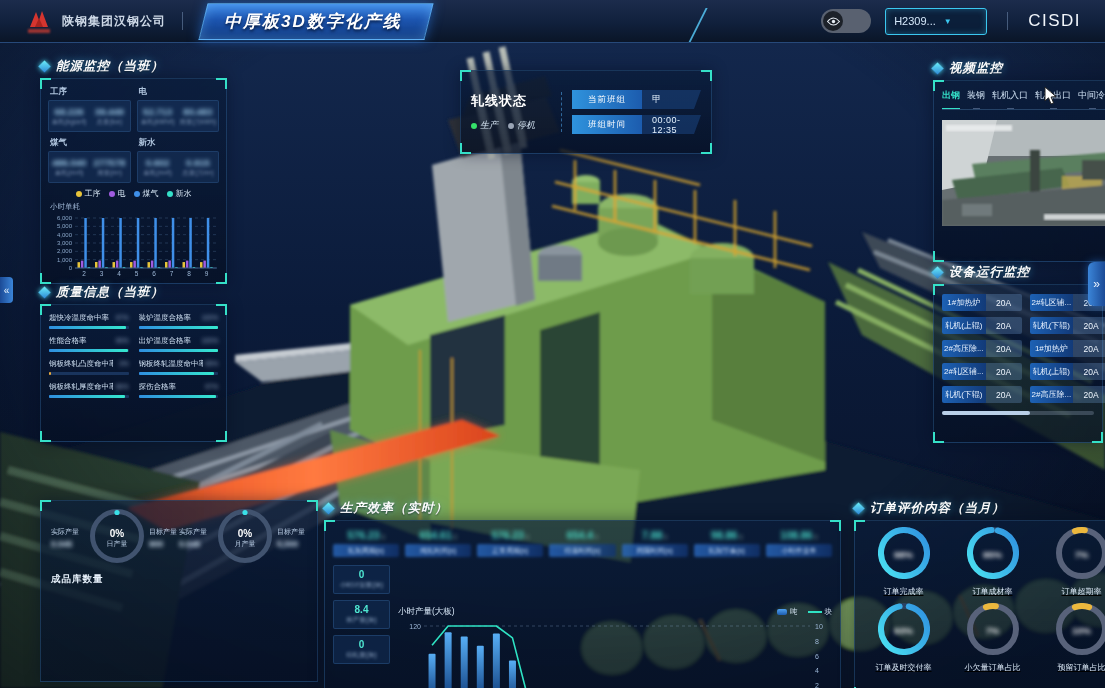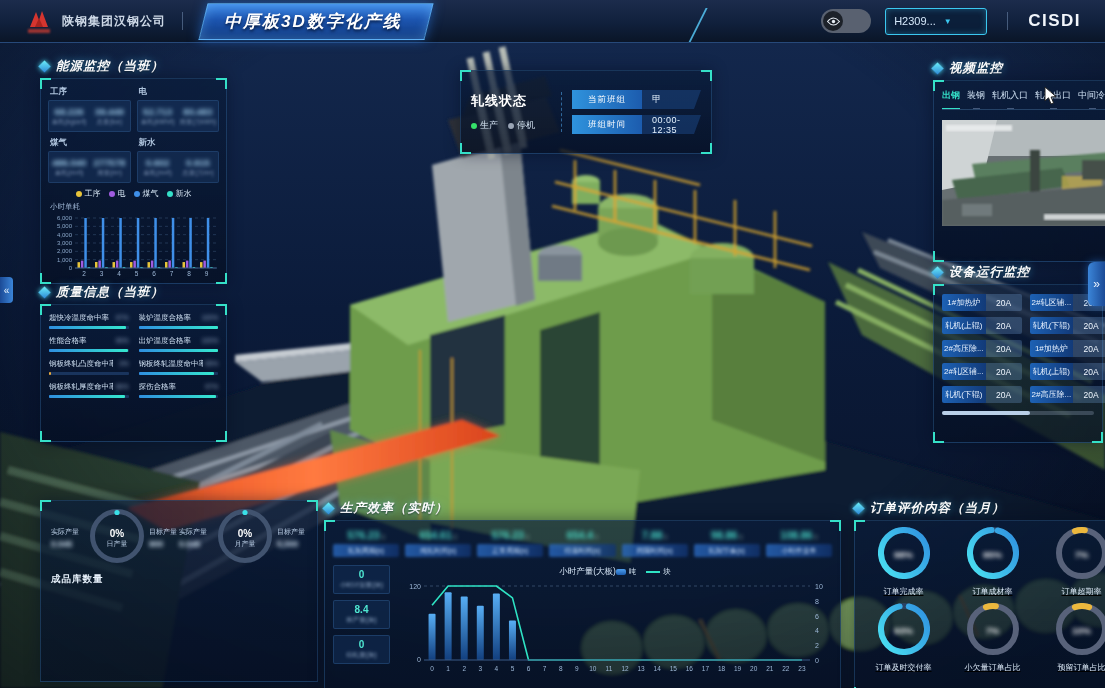--- a/index.html
+++ b/index.html
@@ -28,21 +28,21 @@
   .tp-slash{position:absolute;right:-272px;top:4px;width:2px;height:34px;background:#5ad0ff;
        transform:skewX(-14deg);opacity:.8;}
   .hdr-right{margin-left:auto;display:flex;align-items:center;gap:14px;padding-right:24px;}
   .toggle{width:50px;height:24px;border-radius:12px;background:#596170;position:relative;cursor:pointer;}
   .toggle .knob{position:absolute;left:2px;top:2px;width:20px;height:20px;border-radius:50%;
        background:#1c2129;display:flex;align-items:center;justify-content:center;}
   .dropdown{min-width:84px;height:25px;border:1px solid #3bc8f0;border-radius:3px;
        background:rgba(10,30,58,.85);display:flex;align-items:center;gap:8px;
        padding:0 8px;color:#d5e8fa;font-size:11px;cursor:pointer;box-shadow:0 0 6px rgba(59,200,240,.35) inset;}
   .dropdown .caret{color:#3bc8f0;font-size:8px;}
-  .brand{color:#f2f6fb;font-size:17px;font-weight:bold;letter-spacing:1.5px;}
+  .brand{color:#f2f6fb;font-size:17px;font-weight:normal;letter-spacing:1.5px;}
 
   
   .panel{position:absolute;z-index:6;padding-left:32px;}
   .p-title{display:flex;align-items:center;gap:7px;height:16px;margin-bottom:4px;}
   .dm{width:9px;height:9px;transform:rotate(45deg);flex:0 0 auto;
       background:linear-gradient(135deg,#6cf0f8,#2f8fe0);box-shadow:0 0 5px #49d8ee;}
   .tt{font-size:12.5px;font-weight:bold;font-style:italic;color:#fff;letter-spacing:1px;
       text-shadow:0 0 8px rgba(80,200,255,.55),0 1px 2px rgba(0,0,0,.6);white-space:nowrap;}
   .p-body{position:relative;background:linear-gradient(180deg,rgba(10,28,58,.72),rgba(6,16,36,.78));
       border:1px solid rgba(70,140,210,.28);box-shadow:0 0 14px rgba(0,10,30,.45);}
@@ -80,21 +80,21 @@
   .q-fl{position:absolute;left:0;top:0;bottom:0;border-radius:1px;}
   .q-cyan{background:linear-gradient(90deg,#2f8fe0,#35e8cf);}
   .q-yel{background:#e8a93a;}
 
   
   #p-linestatus{left:428px;top:70px;width:252px;}
   #ls-body{height:64px;padding:9px 10px;display:flex;align-items:center;}
   .ls-left{width:88px;}
   .ls-title{color:#fff;font-size:13px;font-weight:bold;letter-spacing:1px;}
   .ls-leg{display:flex;gap:10px;margin-top:9px;}
-  .ls-leg .lg-it{font-size:9px;}
+  .ls-leg .lg-it{font-size:9px;font-style:italic;}
   .ls-div{width:0;height:40px;border-left:1px dashed rgba(80,170,240,.55);margin:0 10px 0 2px;}
   .ls-right{flex:1;display:flex;flex-direction:column;gap:6px;}
   .ls-row{display:flex;height:19px;clip-path:polygon(0 0,100% 0,calc(100% - 7px) 100%,0 100%);}
   .ls-badge{width:70px;background:linear-gradient(90deg,#2f93dd,#1c5cae);color:#fff;font-size:8.5px;
       display:flex;align-items:center;justify-content:center;letter-spacing:1px;}
   .ls-val{flex:1;background:rgba(28,70,130,.55);color:#e6f3ff;font-size:9px;display:flex;
       align-items:center;padding-left:10px;letter-spacing:.5px;}
 
   
   #p-video{left:901px;top:60px;width:194px;}
@@ -154,21 +154,21 @@
   .s-ch{margin-top:3px;height:13px;background:linear-gradient(90deg,rgba(42,104,190,.85),rgba(18,52,112,.85));
       border-radius:2px;color:#cfe4ff;font-size:7px;display:flex;align-items:center;justify-content:center;
       white-space:nowrap;overflow:hidden;}
   .eff-low{display:flex;margin-top:8px;gap:8px;}
   .side-col{width:62px;display:flex;flex-direction:column;gap:6px;}
   .side-chip{background:rgba(16,40,76,.75);border:1px solid rgba(70,140,210,.25);border-radius:2px;
       padding:3px 2px;text-align:center;}
   .sc-v{font-size:10px;font-weight:bold;color:#4fe8d2;}
   .sc-l{font-size:6.5px;color:#9fb6d4;margin-top:1px;white-space:nowrap;overflow:hidden;}
   .ch-col{flex:1;}
-  .ch-head{display:flex;justify-content:center;align-items:center;height:13px;}
+  .ch-head{display:flex;justify-content:space-between;align-items:center;height:13px;margin-top:40px;}
   .ch-title{font-size:8.5px;color:#d5e4f4;}
   .ch-leg{display:flex;gap:10px;align-items:center;}
   .ch-leg .lg-it{font-size:7.5px;}
   .lg-bar{width:10px;height:6px;border-radius:2px;background:linear-gradient(180deg,#4fa0ef,#1c5cae);}
   .lg-line{width:14px;height:2px;background:#2fe3c4;}
 
   
   #p-orders{left:822px;top:500px;width:277px;}
   #orders-body{height:164px;padding:6px 4px;}
   .o-grid{display:grid;grid-template-columns:repeat(3,1fr);row-gap:6px;justify-items:center;}

